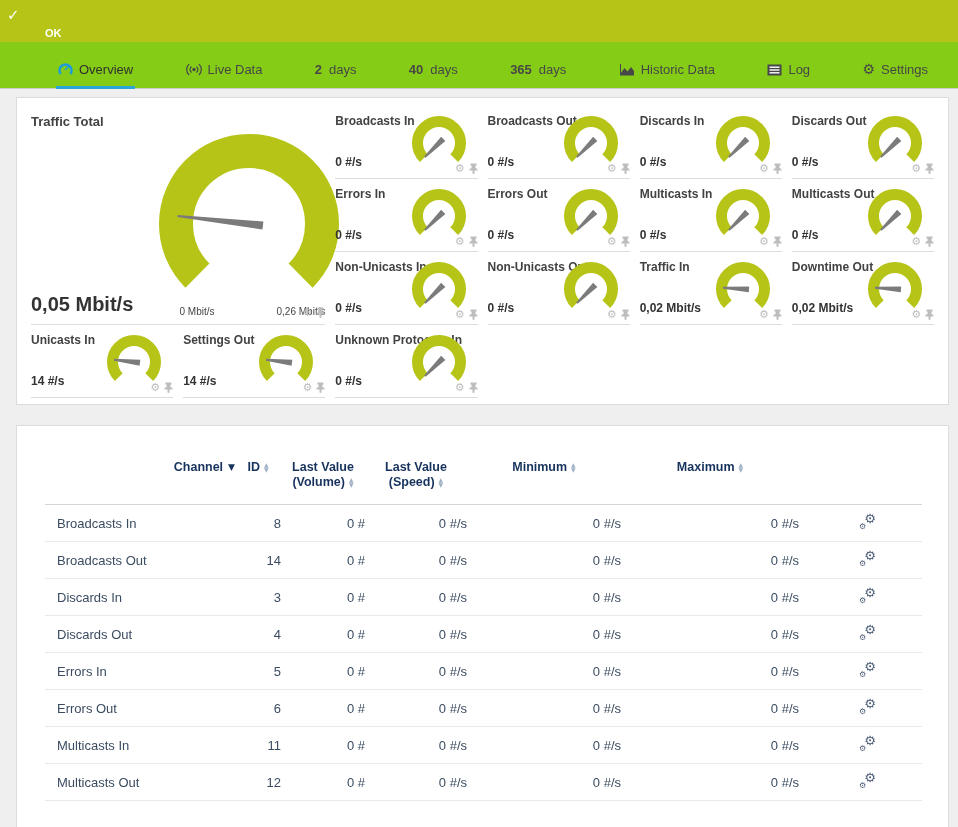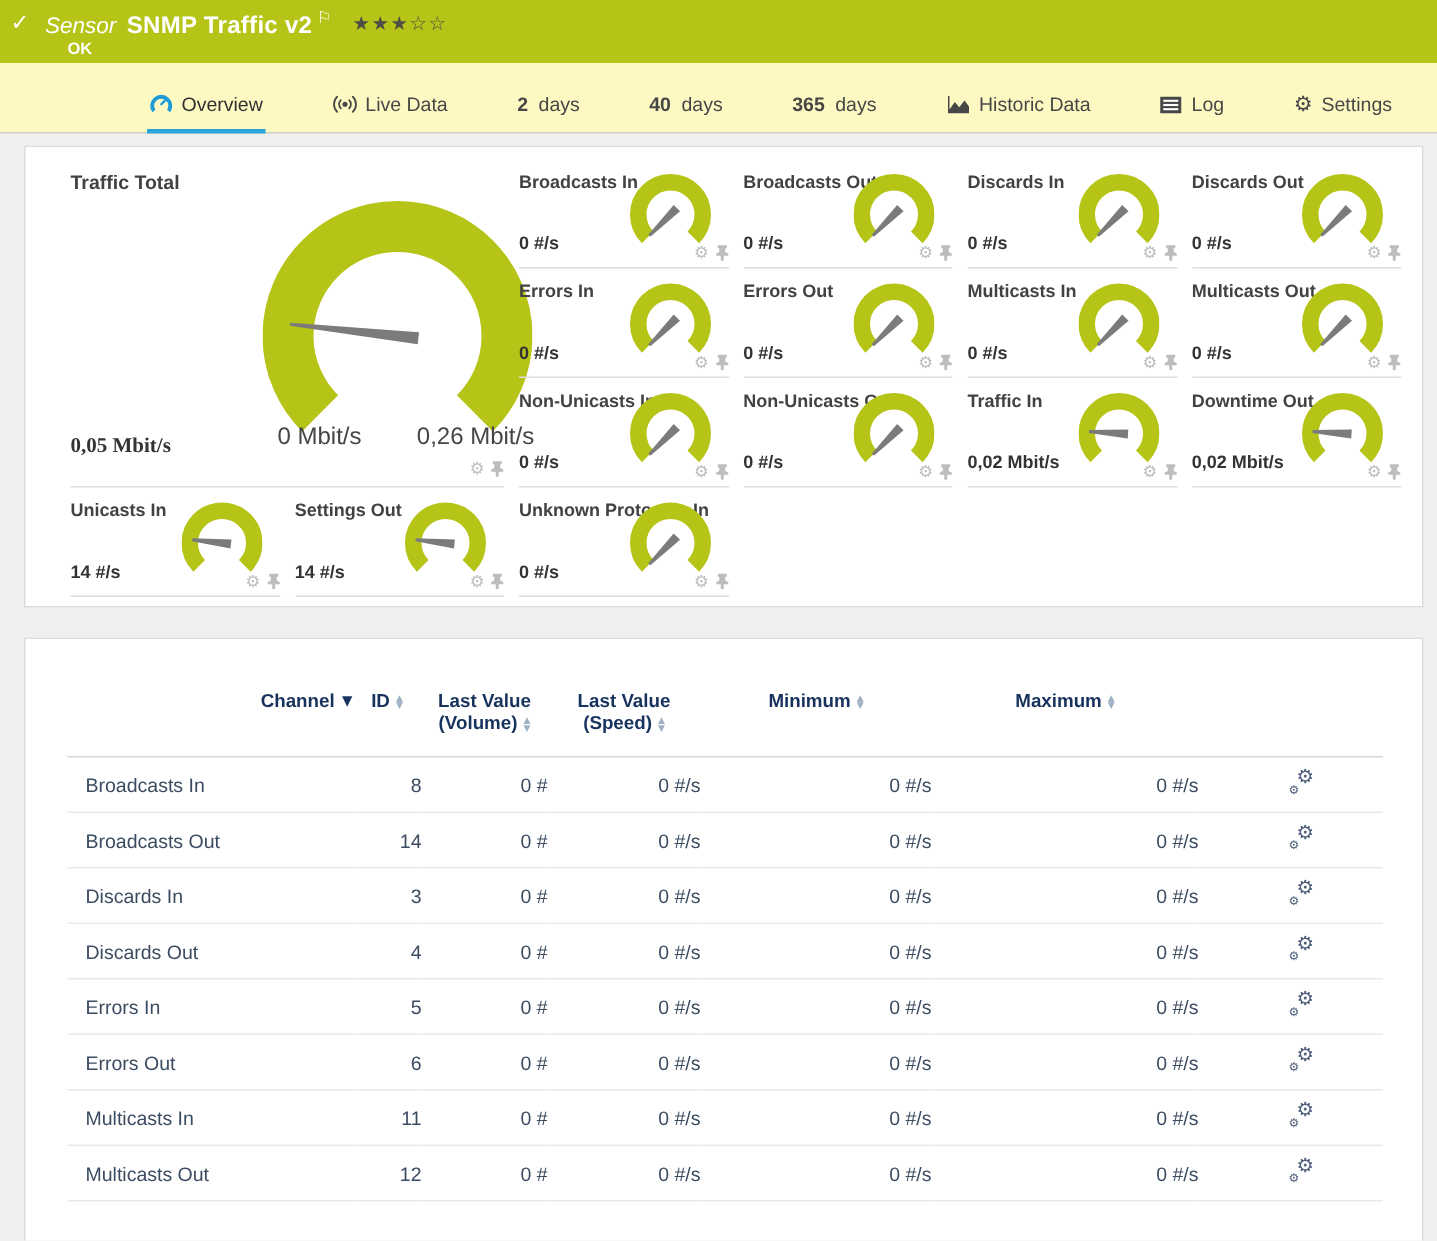--- a/index.html
+++ b/index.html
@@ -10,51 +10,51 @@
   .topbar { height:42px; background:#b5c416; color:#fff; position:relative; }
   .topbar .check { position:absolute; left:7px; top:6px; font-size:15px; font-weight:bold; font-family:"DejaVu Sans",sans-serif; }
   .title-line { position:absolute; left:30px; top:5px; white-space:nowrap; }
   .kind { font-style:italic; font-size:15px; margin-right:7px; }
   .sensor-title { font-weight:bold; font-size:16px; letter-spacing:.2px; }
   .flag { font-size:11px; vertical-align:7px; margin-left:3px; font-family:"DejaVu Sans",sans-serif; }
   .stars { color:#4e4e44; font-size:13px; margin-left:14px; letter-spacing:1px; vertical-align:2px; font-family:"DejaVu Sans",sans-serif; cursor:pointer; }
   .status-ok { position:absolute; left:45px; top:27px; font-size:11px; font-weight:bold; }
 
   
-  .tabs { background:#fef9c3; display:flex; justify-content:space-between; align-items:flex-end;
-          padding:20px 28px 0 98px; border-bottom:1px solid #ccc; }
+  .tabs { background:#84cc16; display:flex; justify-content:space-between; align-items:flex-end;
+          padding:20px 28px 0 56px; border-bottom:1px solid #ccc; }
   .tab { display:flex; align-items:center; gap:6px; padding:0 2px 9px 2px; font-size:13px; color:#474747;
          border-bottom:3px solid transparent; margin-bottom:-1px; cursor:pointer; white-space:nowrap; }
   .tab.active { border-bottom-color:#2aa5da; color:#303030; }
   .tab b { font-weight:bold; margin-right:1px; }
   .ticon svg { display:block; }
   .gearchar { font-family:"DejaVu Sans",sans-serif; font-size:14px; color:#474747; line-height:14px; }
 
   
   .panel { background:#fff; border:1px solid #dcdcdc; margin-left:16px; width:933px; }
   #gauge-panel { margin-top:8px; padding:8px 14px 6px 14px; }
   #table-panel { margin-top:20px; padding:22px 28px 0 28px; height:420px; }
 
   
-  #gauge-grid { display:grid; grid-template-columns:repeat(6,1fr); grid-auto-rows:73px; column-gap:10px;margin-left:16px; }
+  #gauge-grid { display:grid; grid-template-columns:repeat(6,1fr); grid-auto-rows:73px; column-gap:10px; }
   .gcell { position:relative; border-bottom:1px solid #ddd; cursor:pointer; }
   .gtitle { font-size:12px; font-weight:600; color:#424242; padding-top:8px; }
   .gcell svg.mini { position:absolute; right:12px; top:9px; }
   .gvalue { position:absolute; left:0; bottom:9px; font-size:12px; font-weight:bold; color:#333; }
   .gicons { position:absolute; right:0; bottom:4px; display:flex; align-items:center; gap:4px; }
   .gicons .pgear { font-family:"DejaVu Sans",sans-serif; font-size:11px; color:#bdbdbd; line-height:11px; cursor:pointer; }
   .gicons svg { display:block; cursor:pointer; }
 
   .gcell.big { grid-column:1/3; grid-row:1/4; }
   .gcell.big .gtitle { font-size:13px; }
   .gcell.big svg.big { position:absolute; left:128px; top:26px; right:auto; }
-  .scale-lbl { position:absolute; font-size:16px; color:#454545; text-align:center; top:177px; }
+  .scale-lbl { position:absolute; font-size:10px; color:#454545; text-align:center; top:200px; }
   .scale-min { left:124px; width:84px; }
   .scale-max { left:218px; width:104px; }
-  .gcell.big .gvalue { font-size:14px; bottom:18px;font-family:Liberation Serif, serif; }
+  .gcell.big .gvalue { font-size:20px; bottom:8px; }
   .gcell.big .gicons { bottom:6px; }
 
   
   table { width:100%; border-collapse:collapse; table-layout:fixed; }
   th { color:#17335d; font-weight:bold; font-size:12.5px; text-align:center; vertical-align:top;
        padding:12px 0 14px 0; border-bottom:1px solid #d6d6d6; cursor:pointer; line-height:15px; }
   th.left { text-align:right; padding-left:12px; }
   td { font-size:13px; color:#3b4c61; padding:9px 0; border-bottom:1px solid #e9e9e9; text-align:right;
        white-space:nowrap; overflow:hidden; }
   td.left { text-align:left; padding-left:12px; }
@@ -64,23 +64,20 @@
   .charrow { font-size:9px; color:#17335d; margin-left:5px; vertical-align:1px; font-family:"DejaVu Sans",sans-serif; }
   .gears { position:relative; display:inline-block; width:17px; height:15px; font-family:"DejaVu Sans",sans-serif; cursor:pointer; }
   .gears .g1 { position:absolute; right:0; top:-3px; font-size:13px; color:#50607a; }
   .gears .g2 { position:absolute; left:0; bottom:-2px; font-size:8px; color:#50607a; }
 </style>
 </head>
 <body>
 
 <div class="topbar">
   <span class="check">✓</span>
-  <div class="title-line">
-    <span class="kind">Sensor</span><span class="sensor-title">SNMP Traffic v2</span><span class="flag">⚐</span><span class="stars" id="stars">★★★☆☆</span>
-  </div>
   <div class="status-ok">OK</div>
 </div>
 
 <div class="tabs" id="tabs">
     <div class="tab active">
       <span class="ticon">
         <svg width="15" height="15" viewBox="0 0 15 15">
           <path d="M2.6 12 A6 6 0 1 1 12.4 12" fill="none" stroke="#1e9cd8" stroke-width="2.6"></path>
           <line x1="7.5" y1="7.5" x2="10.6" y2="4.4" stroke="#1e9cd8" stroke-width="1.6" stroke-linecap="round"></line>
         </svg>

